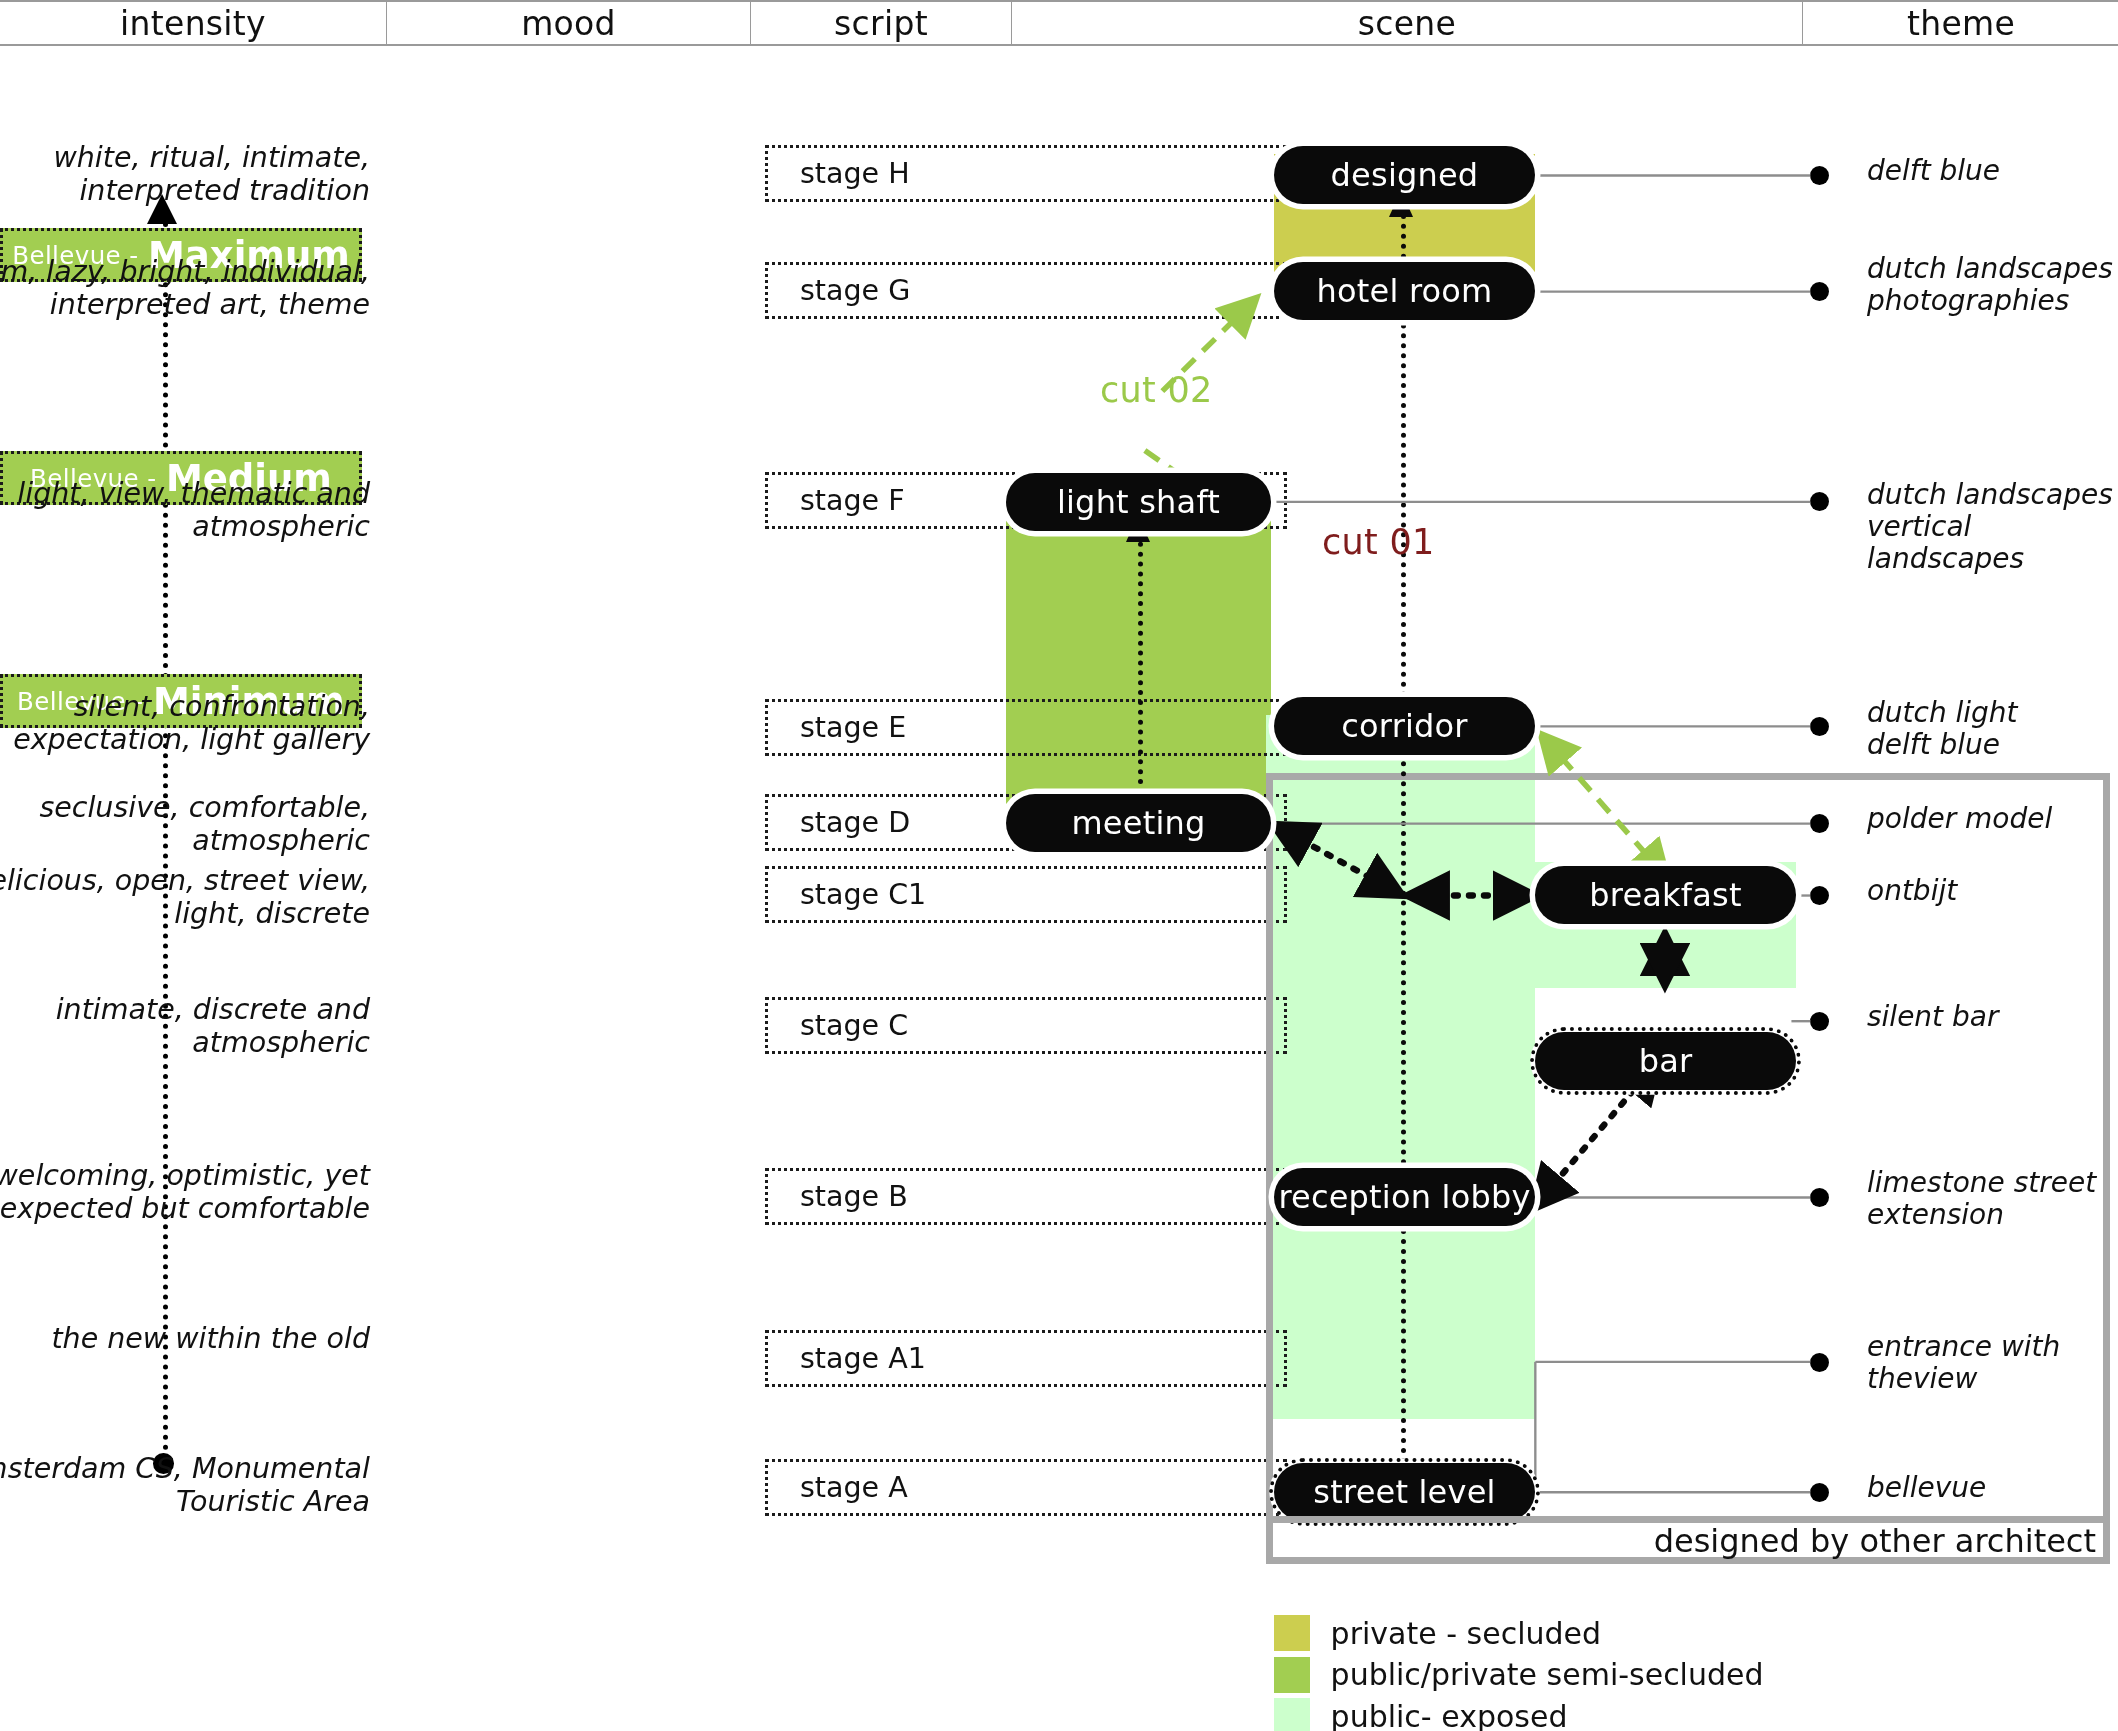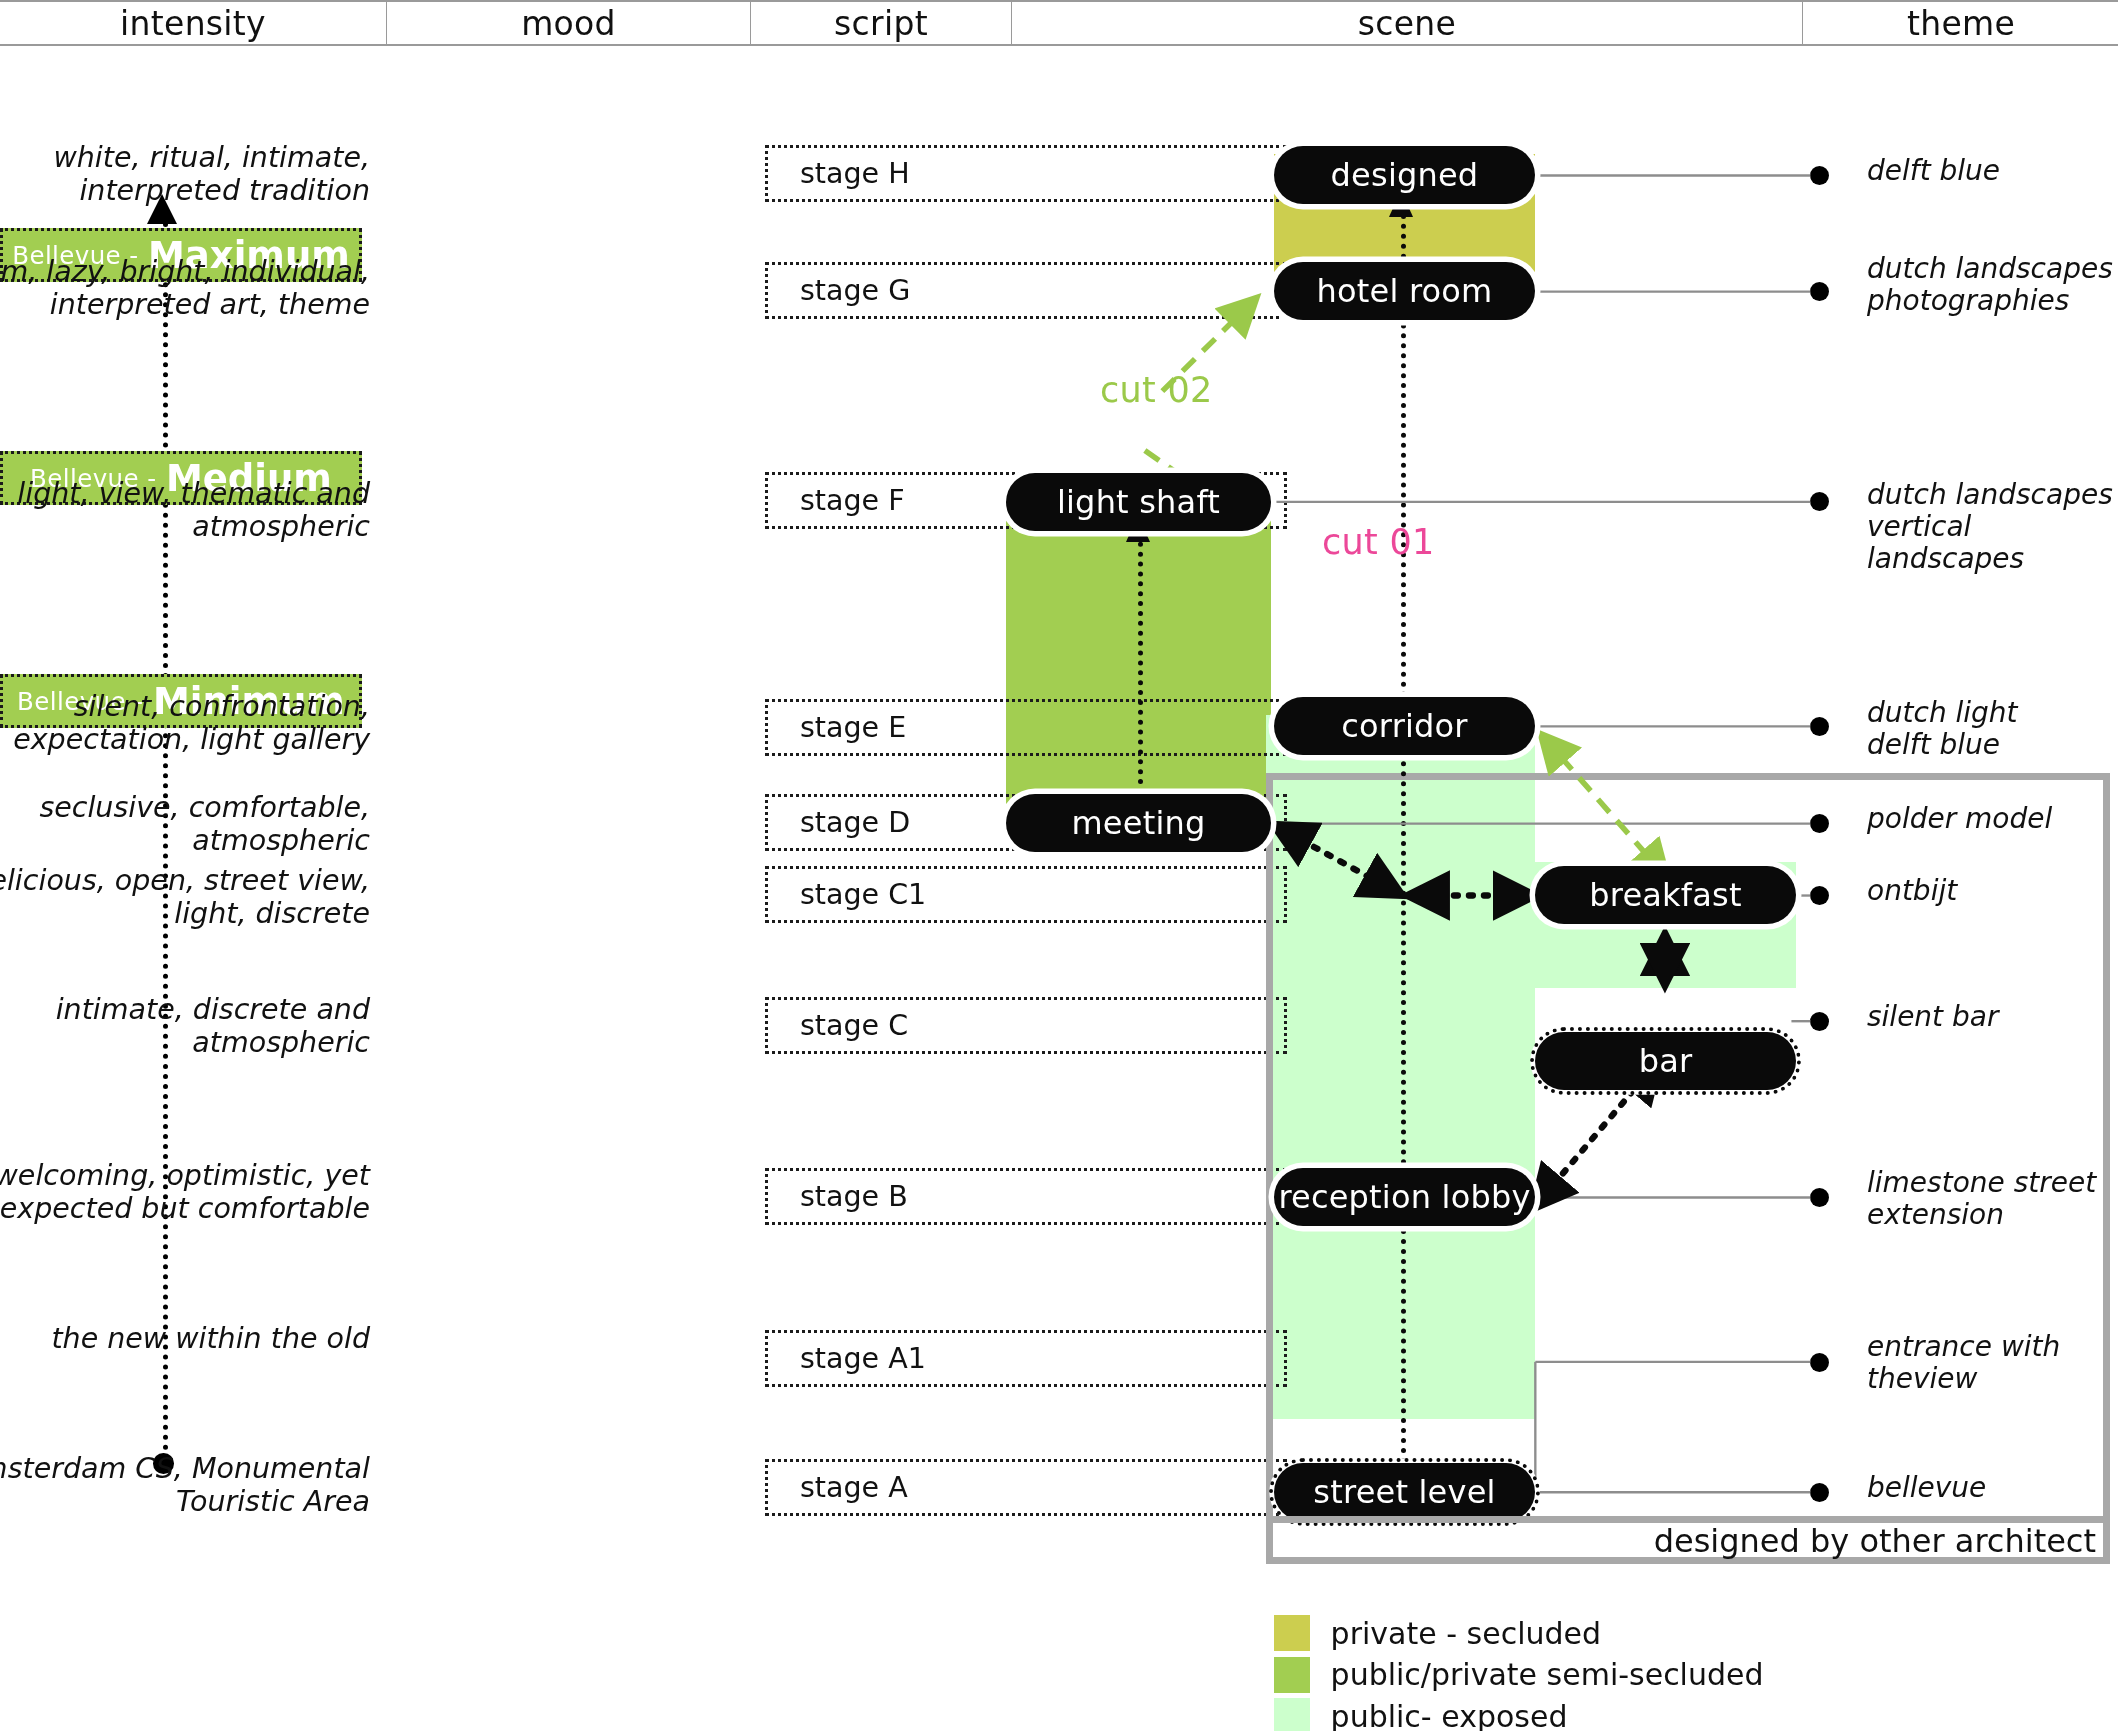--- a/index.html
+++ b/index.html
@@ -102,21 +102,21 @@
   }
   .arrowhead-down {
     position: absolute; width: 0; height: 0;
     border-left: 12.6px solid transparent; border-right: 12.6px solid transparent;
     border-top: 27px solid #0a0a0a; z-index: 4;
   }
 
   
   .cut-label { position: absolute; font-size: 35px; letter-spacing: 0.3px; z-index: 7; }
   .cut-02 { color: #9BC94A; }
-  .cut-01 { color: #ec4899; }
+  .cut-01 { color: #7f1d1d; }
 
   
   .oa-frame {
     position: absolute; left: 1266px; top: 773px;
     width: 844px; height: 791px;
     border: 7.1px solid #a8a8a8; background: transparent; z-index: 1;
   }
   .oa-sep {
     position: absolute; left: 1266px; top: 1516px; width: 844px; height: 0;
     border-top: 7.1px solid #a8a8a8; z-index: 8;

